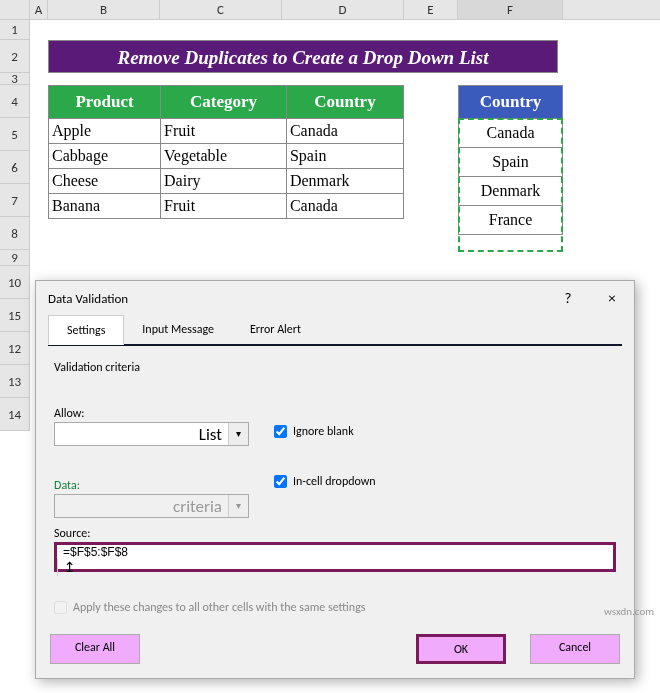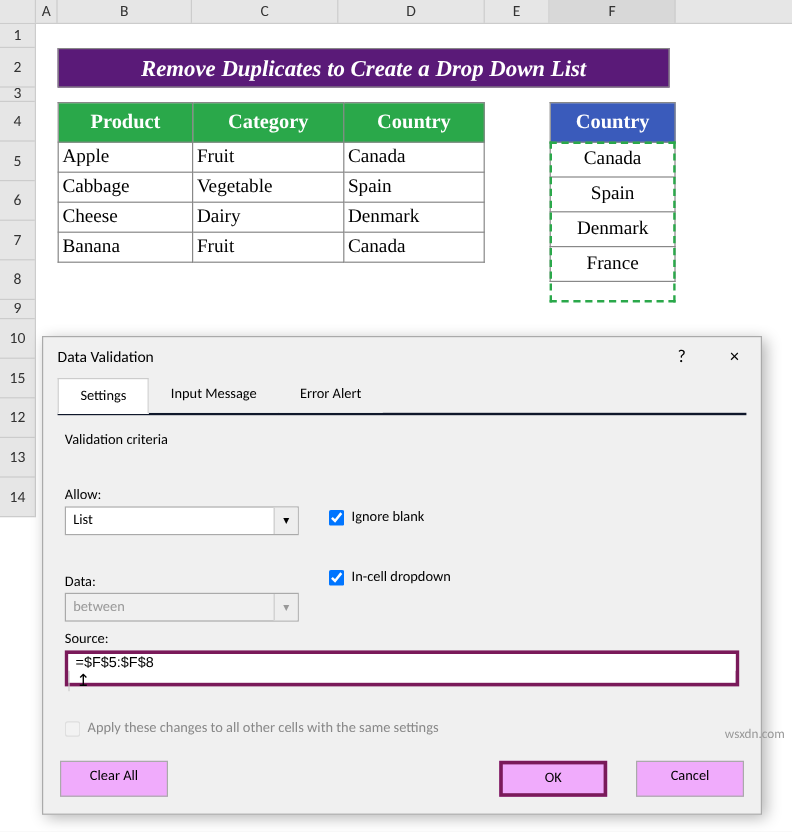--- a/index.html
+++ b/index.html
@@ -50,24 +50,24 @@
 
 .tabs { display: flex; margin: 0 12px; border-bottom: 2px solid #0f172a; font-size: 12px; }
 .tab { padding: 7px 18px; cursor: pointer; background: #f0f0f0; }
 .tab.active { background: #fff; border: 1px solid #ccc; border-bottom: 1px solid #fff; margin-bottom: -1px; }
 
 .dlg-body { padding: 14px 18px 10px; font-size: 12px; }
 .criteria-label { margin-bottom: 8px; }
 .row-flex { display: flex; gap: 20px; align-items: flex-start; margin-bottom: 6px; margin-top: 32px; }
 .col-left { width: 200px; }
 .lbl { display: block; margin-bottom: 2px; font-size: 12px; }
-.lbl.disabled { color: #000000; }
+.lbl.disabled { color: #15803d; }
 .combo { display: flex; width: 195px; height: 24px; border: 1px solid #aaa; background: #fff; align-items: center; }
 .combo.disabled { background: #f0f0f0; color: #999; }
-.combo span { flex: 1; padding: 0 6px; font-size: 12px; }
+.combo span { flex: 1; padding: 0 6px; font-size: 17px; text-align: right; }
 .combo .dd { width: 20px; text-align: center; border-left: 1px solid #ccc; font-size: 10px; background: #eee; line-height: 22px; }
 .check { display: flex; align-items: center; gap: 6px; margin-top: 18px; font-size: 12px; }
 .check input { width: 13px; height: 13px; }
 .check.off { margin-top: 28px; color: #888; }
 .check.off input { opacity: 0.5; }
 
 .source-row { margin-top: 8px; }
 .source-wrap { display: flex; border: 3px solid #7a1a5a; height: 30px; background: #fff; flex-direction: column; }
 .source-wrap input { flex: 1; border: none; padding: 0 6px; font-size: 12px; outline: none; }
 .range-btn { width: 24px; border-left: 1px solid #ccc; display: flex; align-items: center; justify-content: center; font-size: 14px; cursor: pointer; }
@@ -196,21 +196,21 @@
       <label class="check">
         <input type="checkbox" checked="" style="">
         <span>Ignore blank</span>
       </label>
     </div>
 
     <div class="row-flex">
       <div class="col-left">
         <label class="lbl disabled">Data:</label>
         <div class="combo disabled">
-          <span>between</span>
+          <span>criteria</span>
           <div class="dd">▾</div>
         </div>
       </div>
       <label class="check" style="margin-top:-4px">
         <input type="checkbox" checked="" style="">
         <span>In-cell dropdown</span>
       </label>
     </div>
 
     <div class="source-row">

